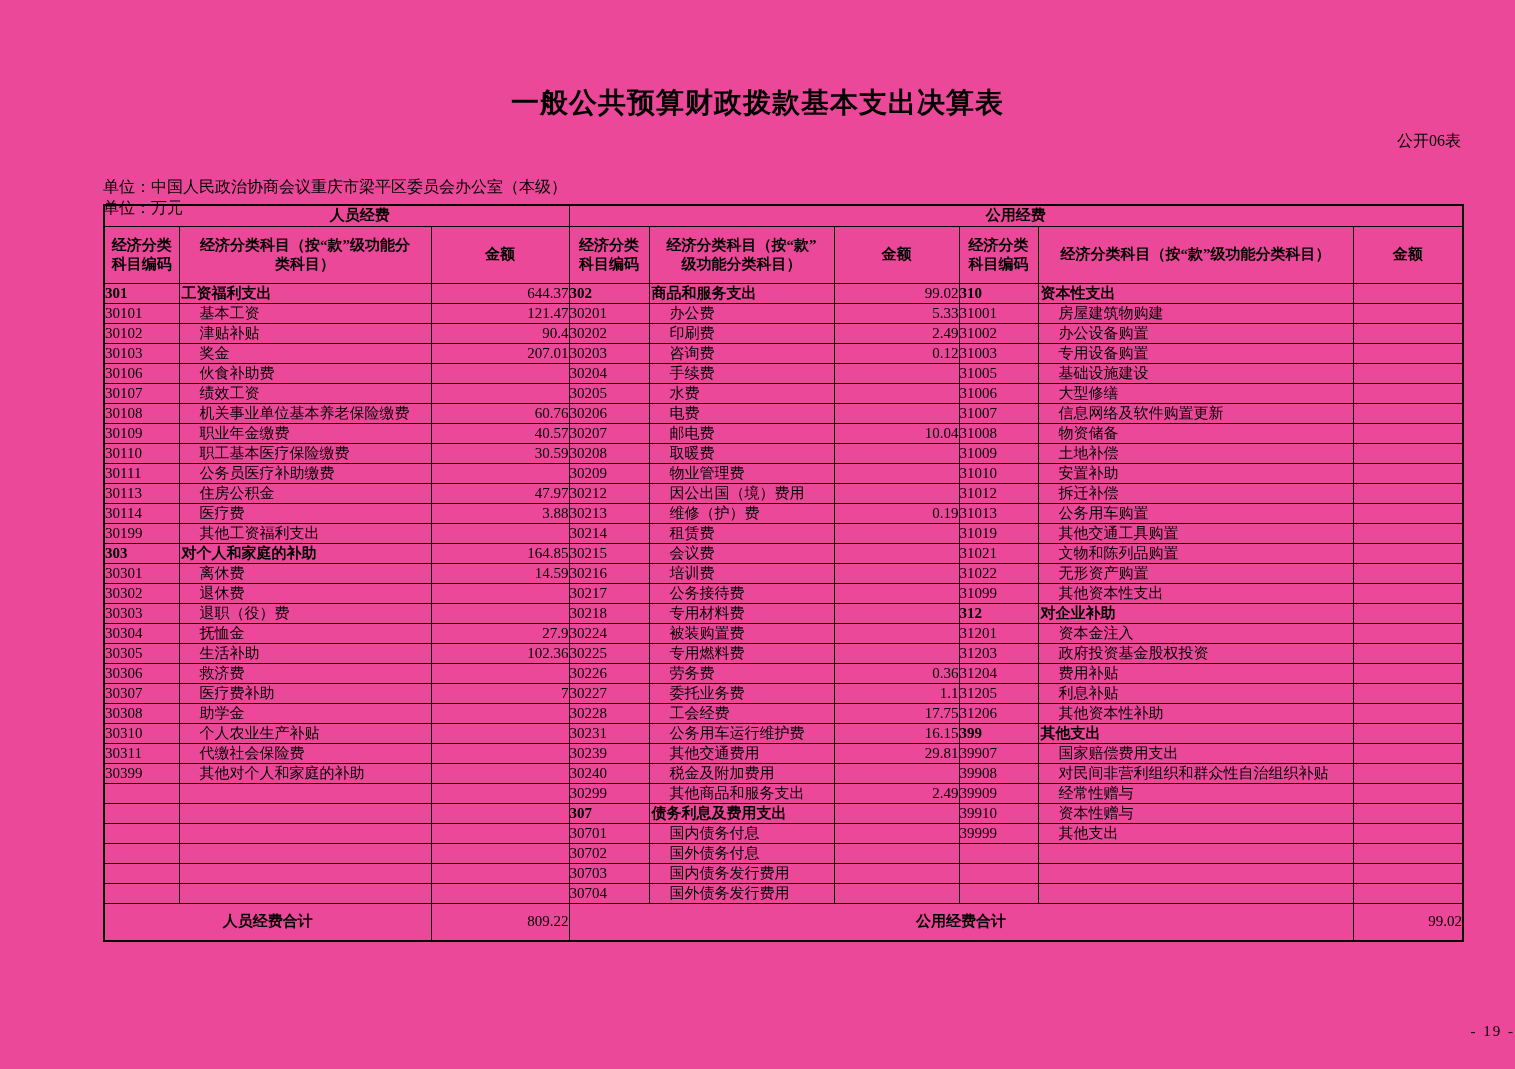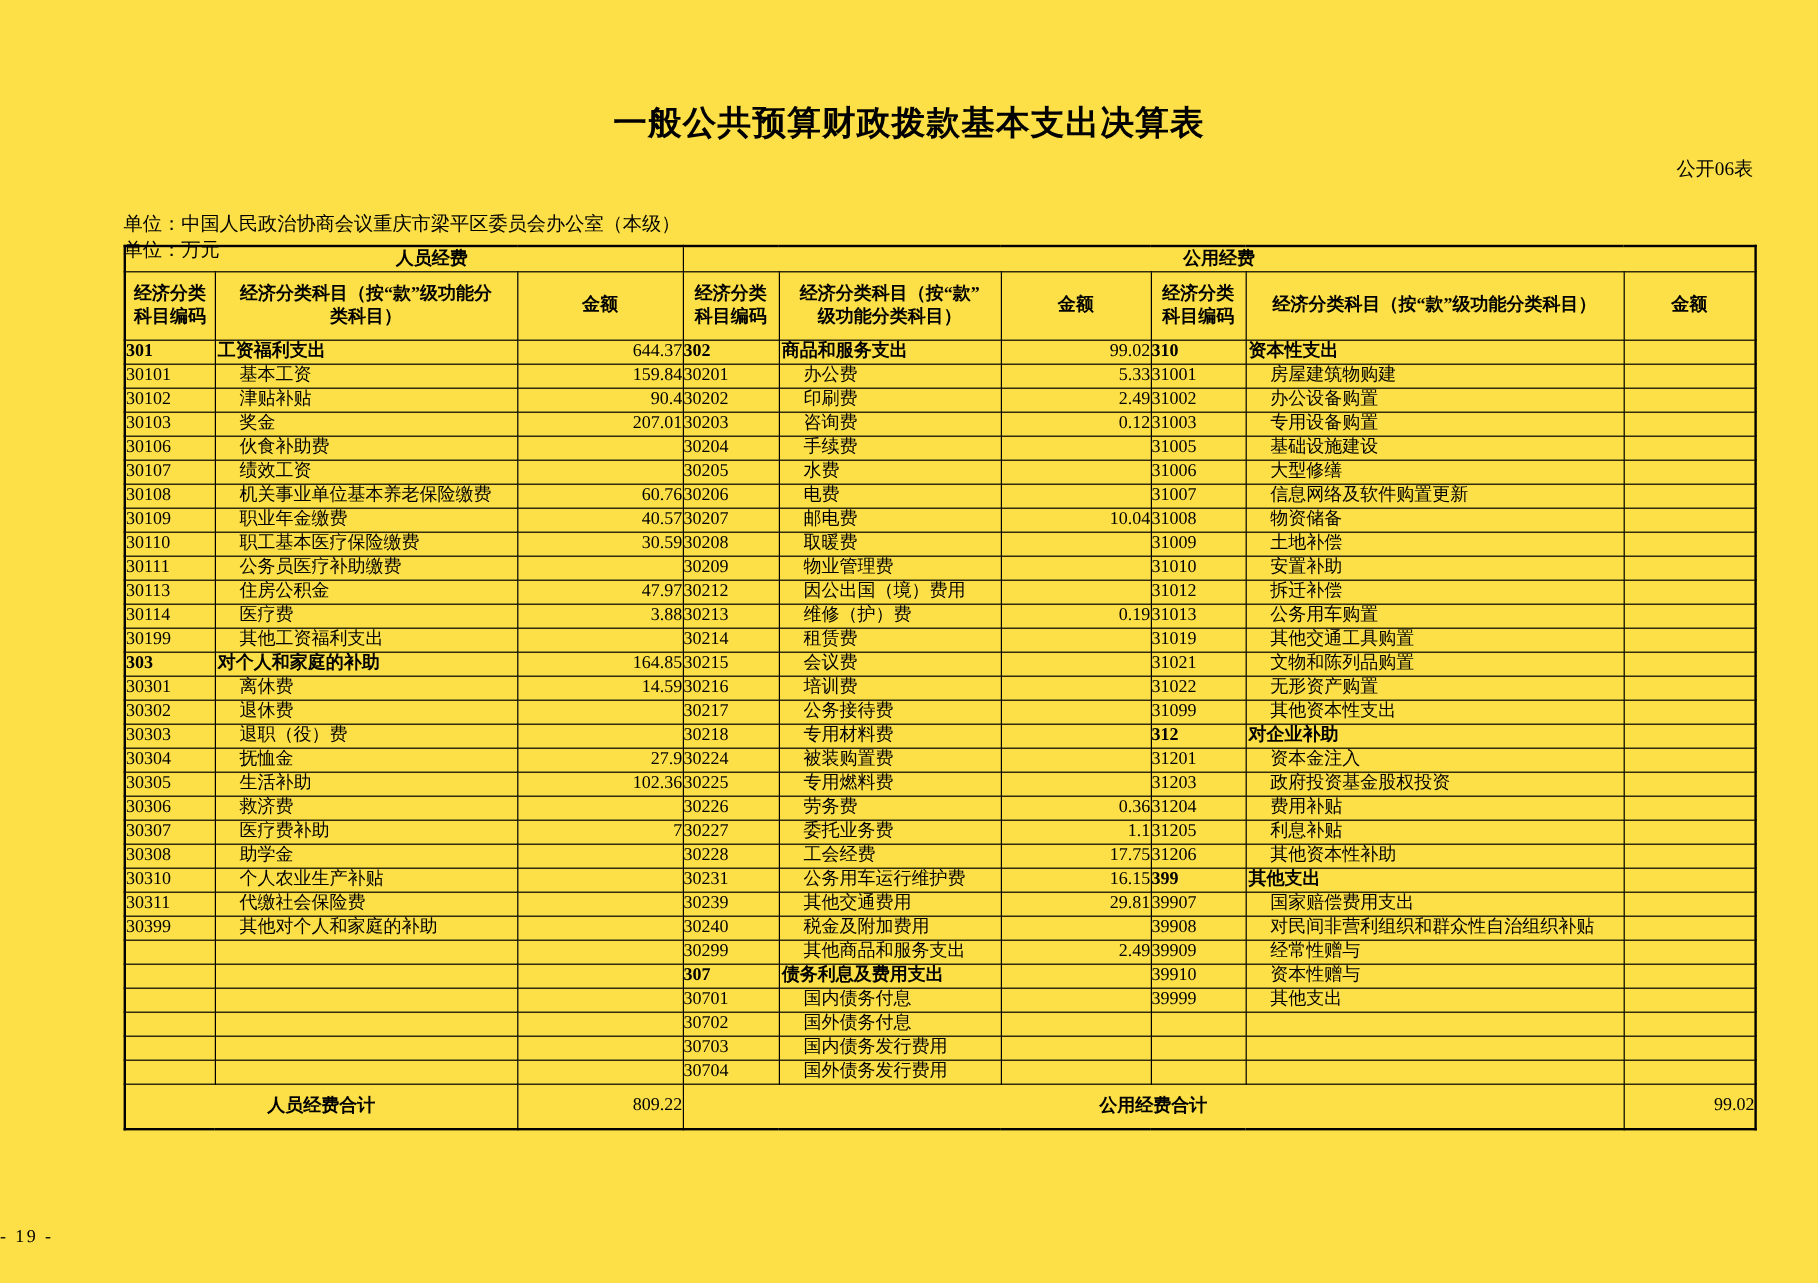--- a/index.html
+++ b/index.html
@@ -5,21 +5,21 @@
   html, body {
     margin: 0; padding: 0;
     background: #ffffff;
     font-family: "Liberation Serif", "DejaVu Serif", serif;
     color: #000;
   }
   .page {
     position: relative;
     width: 1515px;
     height: 1069px;
-    background: #fde047;
+    background: #ec4899;
     overflow: hidden;
   }
   .content {
     position: absolute;
     left: 103px;
     top: 0;
     width: 1360px;
   }
   .doc-title {
     position: absolute;
@@ -88,21 +88,21 @@
   td.amount-cell { text-align: right; padding-right: 2px; }
   tfoot tr { height: 38px; }
   tfoot td { border-top: 2px solid #000; vertical-align: middle; }
   td.total-label { text-align: center; font-weight: bold; }
   td.total-amount { text-align: right; padding-right: 2px; }
   .page-footer {
     position: absolute;
     top: 1023px;
     left: 0;
     width: 100%;
-    text-align: left;
+    text-align: right;
     font-size: 15px;
     letter-spacing: 2px;
   }
 </style>
 </head>
 <body>
 
 <div class="page">
   <div class="doc-title">一般公共预算财政拨款基本支出决算表</div>
 
@@ -156,21 +156,21 @@
             <td class="code-cell cat">302</td>
             <td class="subject-cell cat">商品和服务支出</td>
             <td class="amount-cell">99.02</td>
             <td class="code-cell cat">310</td>
             <td class="subject-cell cat">资本性支出</td>
             <td class="amount-cell"></td>
           </tr>
           <tr>
             <td class="code-cell">30101</td>
             <td class="subject-cell sub">基本工资</td>
-            <td class="amount-cell">159.84</td>
+            <td class="amount-cell">121.47</td>
             <td class="code-cell">30201</td>
             <td class="subject-cell sub">办公费</td>
             <td class="amount-cell">5.33</td>
             <td class="code-cell">31001</td>
             <td class="subject-cell sub">房屋建筑物购建</td>
             <td class="amount-cell"></td>
           </tr>
           <tr>
             <td class="code-cell">30102</td>
             <td class="subject-cell sub">津贴补贴</td>

